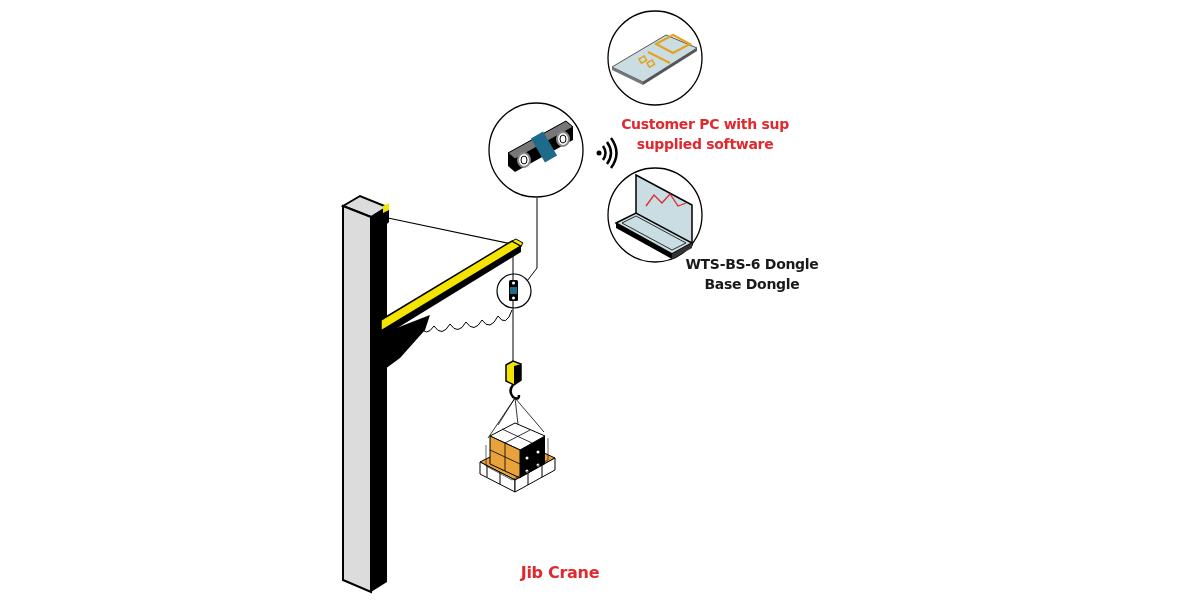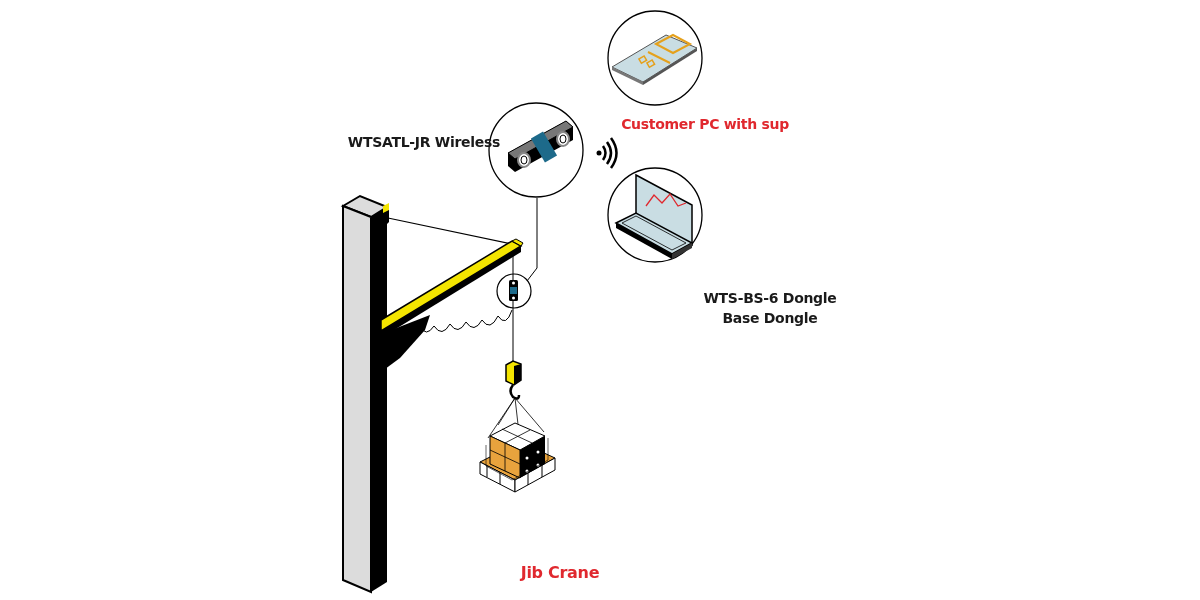--- a/index.html
+++ b/index.html
@@ -3,21 +3,21 @@
 <meta charset="utf-8">
 <style>
   html, body { margin: 0; padding: 0; background: #ffffff; }
   body { width: 1200px; height: 600px; position: relative; overflow: hidden; font-family: "Liberation Sans", sans-serif; }
   #diagram { position: absolute; left: 0; top: 0; }
   .label { position: absolute; font-family: "DejaVu Sans", sans-serif; font-weight: bold; font-size: 14px; line-height: 20px; text-align: center; white-space: nowrap; letter-spacing: -0.3px; }
   .label.dark { color: #1a1a1a; }
   .label.red { color: #e0282e; }
   #lbl-link { left: 338px; top: 132px; width: 162px; text-align: right; }
   #lbl-pc { left: 598px; top: 114px; width: 180px; margin-left: 17px; }
-  #lbl-dongle { left: 700px; top: 254px; width: 140px; margin-top: 34px; }
+  #lbl-dongle { left: 682px; top: 254px; width: 140px; }
   #lbl-crane { left: 510px; top: 563px; width: 100px; font-size: 16px; }
   .label span { display: block; }
 </style>
 </head>
 <body>
 
 <svg id="diagram" width="1200" height="600" viewBox="0 0 1200 600">
 
   <g>
 
@@ -127,25 +127,25 @@
     <polygon points="636,175 692,205 692,245 636,215" fill="#c9dde3" stroke="#000" stroke-width="1.5"></polygon>
     <polyline points="646,206 654,195 662,203 670,194 678,206 686,203" fill="none" stroke="#e0282e" stroke-width="1.3"></polyline>
     <polygon points="616,223 636,213 692,243 672,254" fill="#c9dde3" stroke="#000" stroke-width="1.5"></polygon>
     <polygon points="616,223 672,254 672,259 616,228" fill="#000"></polygon>
     <polygon points="672,254 692,243 692,248 672,259" fill="#333"></polygon>
     <polygon points="622,223 636,216 686,243 672,250" fill="none" stroke="#000" stroke-width="0.8"></polygon>
   </g>
 </svg>
 
 <div id="lbl-link" class="label dark">
-  <span>WTSATL-JR Wireless</span>
 </div>
 
 <div id="lbl-pc" class="label red">
   <span>Customer PC with sup</span>
+  <span>supplied software</span>
 </div>
 
 <div id="lbl-dongle" class="label dark">
   <span>WTS-BS-6 Dongle</span>
   <span>Base Dongle</span>
 </div>
 
 <div id="lbl-crane" class="label red">Jib Crane</div>
 
 </body></html>

